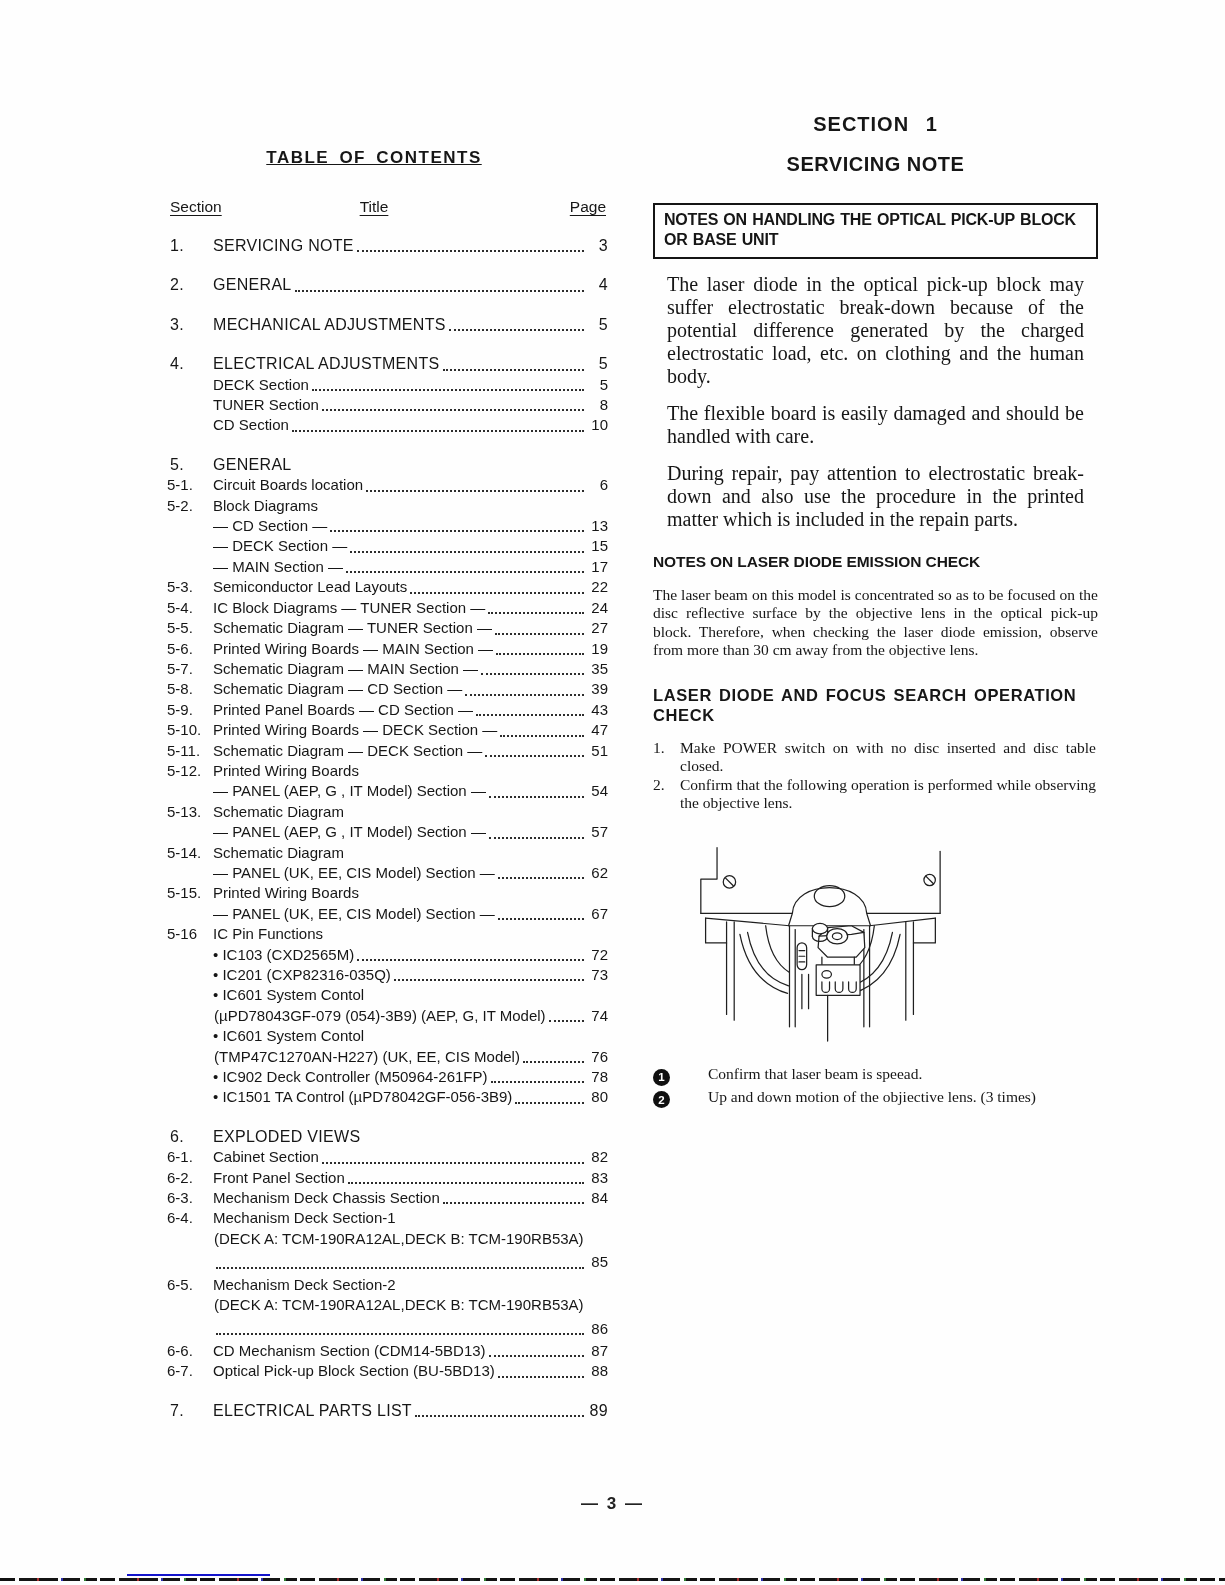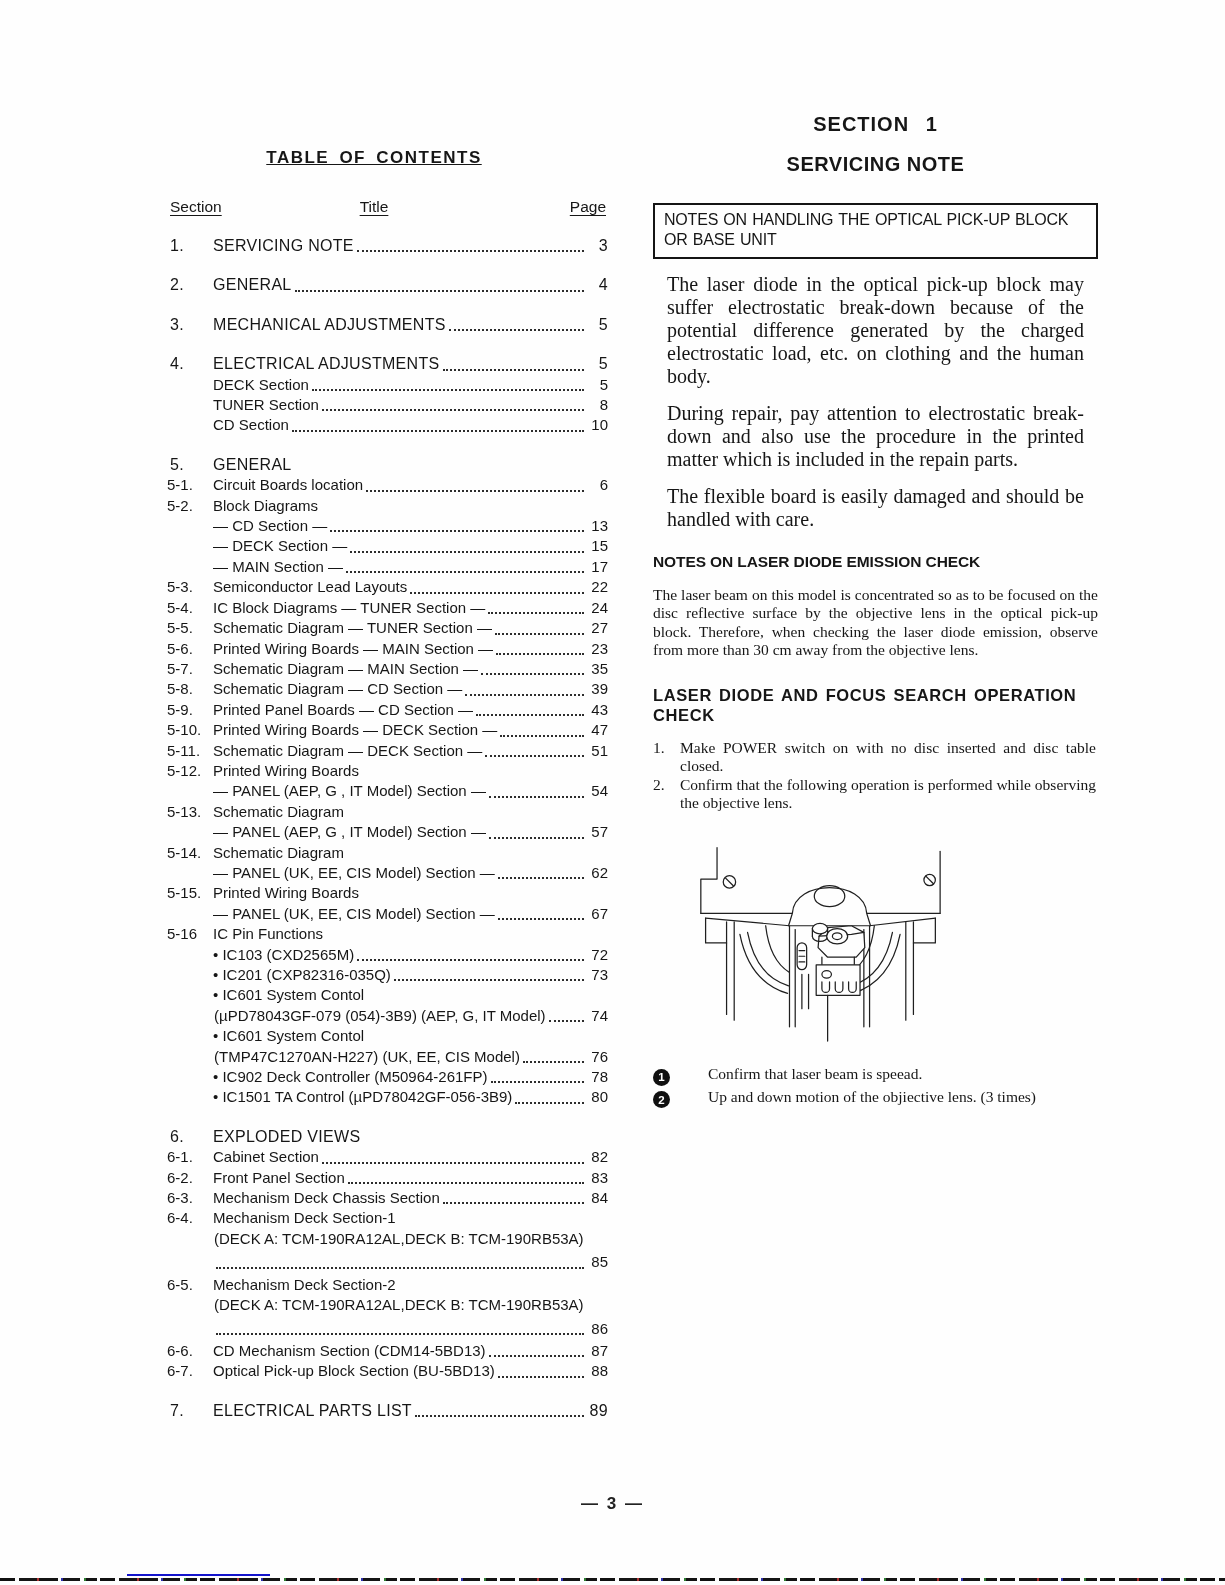--- a/index.html
+++ b/index.html
@@ -41,21 +41,21 @@
     text-align:center;font-weight:bold;font-size:20px;line-height:24px;
     letter-spacing:1px;word-spacing:10px;
   }
   .rtitle{
     text-align:center;font-weight:bold;font-size:20px;line-height:24px;
     letter-spacing:.5px;margin-top:16px;
   }
   .notice-box{
     margin-top:27px;border:2px solid #141414;
     padding:5px 8px 7px 9px;
-    font-weight:normal;font-size:16px;line-height:20px;
+    font-weight:bold;font-size:16px;line-height:20px;
     letter-spacing:-0.2px;word-spacing:1px;
   }
   .serif{font-family:"Liberation Serif",serif;}
   .bodytext{margin-top:13px;}
   .bodytext p{margin:14px;font-size:20px;line-height:23px;text-align:justify;}
   .h3{
     font-weight:bold;font-size:15.5px;line-height:20px;
     margin-top:21px;letter-spacing:-0.1px;
   }
   .h3.wide{font-size:16.5px;letter-spacing:.6px;word-spacing:2px;margin-top:25px;}
@@ -198,21 +198,21 @@
         <div class="toc-row item">
           <span class="num">5-5.</span>
           <span class="label">Schematic Diagram — TUNER Section —</span>
           <span class="dots"></span>
           <span class="pg">27</span>
         </div>
         <div class="toc-row item">
           <span class="num">5-6.</span>
           <span class="label">Printed Wiring Boards — MAIN Section —</span>
           <span class="dots"></span>
-          <span class="pg">23</span>
+          <span class="pg">19</span>
         </div>
         <div class="toc-row item">
           <span class="num">5-7.</span>
           <span class="label">Schematic Diagram — MAIN Section —</span>
           <span class="dots"></span>
           <span class="pg">35</span>
         </div>
         <div class="toc-row item">
           <span class="num">5-8.</span>
           <span class="label">Schematic Diagram — CD Section —</span>
@@ -397,22 +397,22 @@
   </div>
 
   <div class="rcol">
     <div class="kicker">SECTION 1</div>
     <div class="rtitle">SERVICING NOTE</div>
 
     <div class="notice-box">NOTES ON HANDLING THE OPTICAL PICK-UP BLOCK OR BASE UNIT</div>
 
     <div class="bodytext serif">
       <p>The laser diode in the optical pick-up block may suffer electrostatic break-down because of the potential difference generated by the charged electrostatic load, etc. on clothing and the human body.</p>
+      <p>The flexible board is easily damaged and should be handled with care.</p>
       <p>During repair, pay attention to electrostatic break-down and also use the procedure in the printed matter which is included in the repain parts.</p>
-      <p>The flexible board is easily damaged and should be handled with care.</p>
     </div>
 
     <div class="h3">NOTES ON LASER DIODE EMISSION CHECK</div>
     <div class="em-par serif">The laser beam on this model is concentrated so as to be focused on the disc reflective surface by the objective lens in the optical pick-up block. Therefore, when checking the laser diode emission, observe from more than 30 cm away from the objective lens.</div>
 
     <div class="h3 wide">LASER DIODE AND FOCUS SEARCH OPERATION CHECK</div>
 
     <div class="steps serif">
         <div class="step">
           <span class="snum">1.</span>

